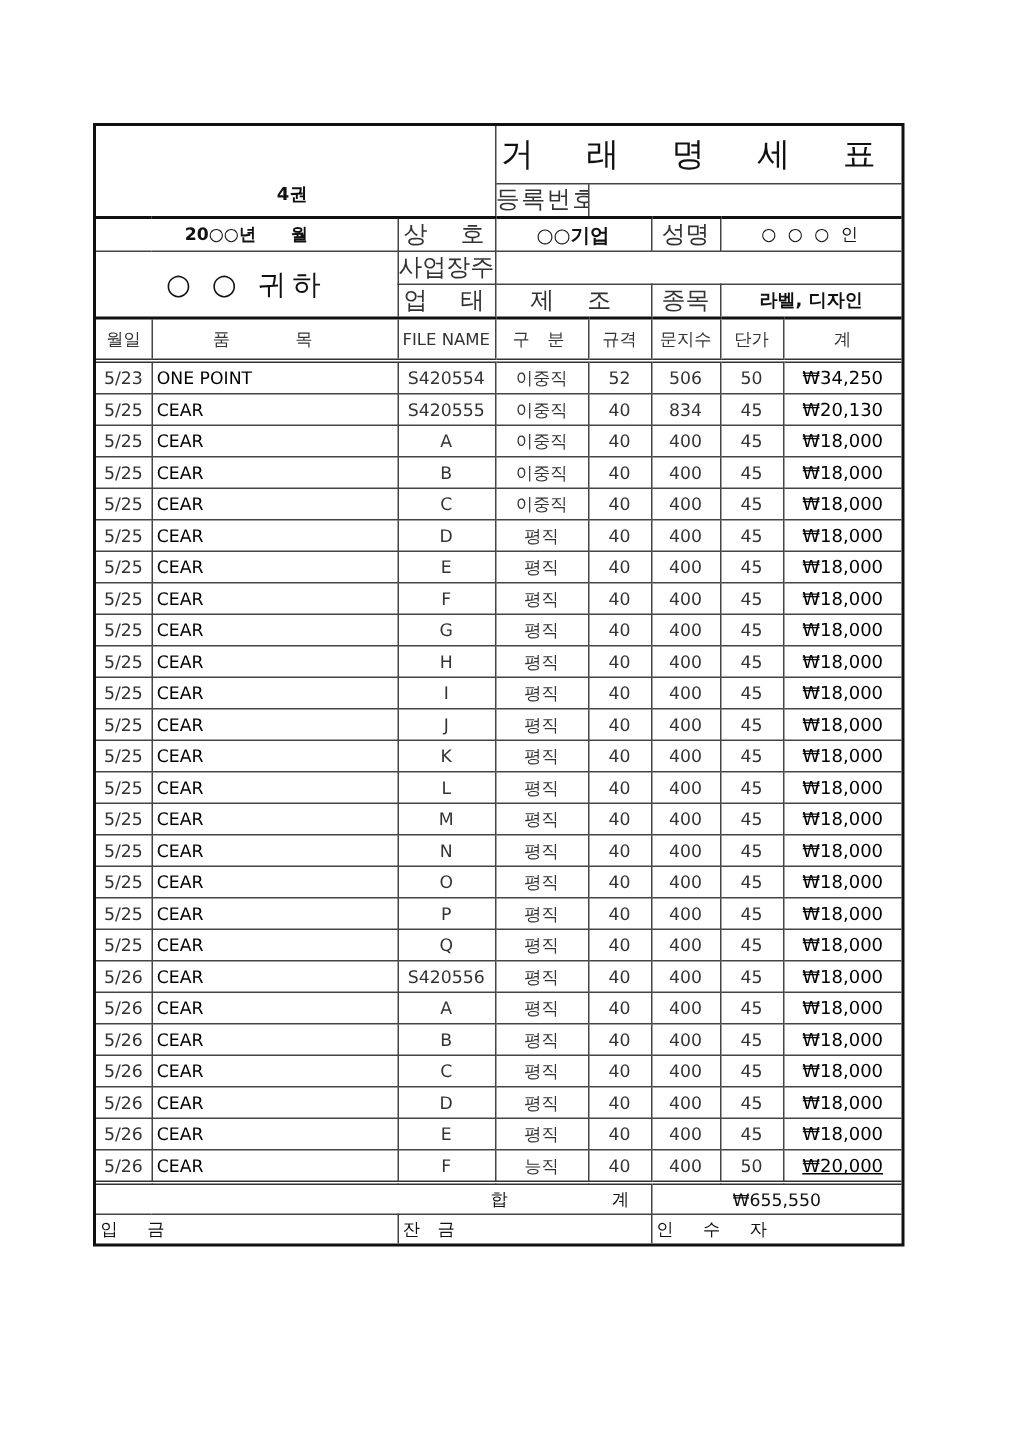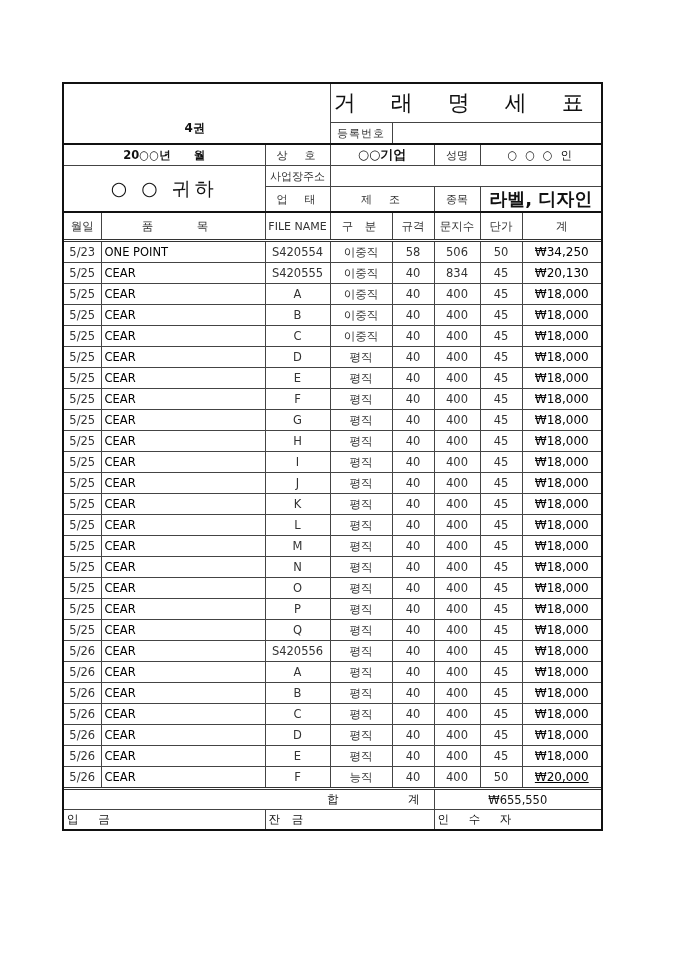--- a/index.html
+++ b/index.html
@@ -5,21 +5,21 @@
   html, body { margin:0; padding:0; background:#ffffff; }
   body { width:680px; height:962px; position:relative; font-family:"DejaVu Sans","Liberation Sans",sans-serif; color:#111; }
   .sheet { position:absolute; left:62px; top:82px; width:541px; border:2px solid #111; box-sizing:border-box; }
   table { border-collapse:collapse; width:100%; table-layout:fixed; }
   td { border:1px solid #444; padding:0; text-align:center; vertical-align:middle; font-size:11.5px; height:20px; overflow:hidden; white-space:nowrap; }
   .thick-top td { border-top:2px solid #111; }
   .dbl-top td { border-top:3px double #333; }
   .title { font-size:22px; letter-spacing:14px; height:38px; font-weight:normal; }
   .vol { text-align:center; vertical-align:bottom; padding:0 4px 6px 0; font-size:12px; font-weight:bold; }
   .gwiha { font-size:19px; letter-spacing:4px; }
-  .lbl { color:#333; letter-spacing:3px; font-size:11px; }
+  .lbl { color:#333; letter-spacing:3px; font-size:16px; }
   .bold { font-weight:bold; }
   .left { text-align:left; padding-left:3px; }
   .hdr td { height:26px; color:#333; }
   .data td { height:20px; }
   .amount { font-size:12px; }
   .sum td { height:19px; }
   .foot td { height:19px; text-align:left; padding-left:3px; letter-spacing:8px; }
   .sp { letter-spacing:16px; }
 </style>
 </head>
@@ -55,40 +55,40 @@
       </tr>
       <tr>
         <td colspan="2" rowspan="2" class="gwiha" style="border-left:none;">○  ○ 귀하</td>
         <td class="lbl" style="letter-spacing:0;">사업장주소</td>
         <td colspan="5" style="border-right:none;"></td>
       </tr>
       <tr>
         <td class="lbl">업　태</td>
         <td colspan="2" class="lbl">제　조</td>
         <td class="lbl" style="letter-spacing:0;">종목</td>
-        <td colspan="2" class="bold" style="border-right:none;font-size:18px;">라벨, 디자인</td>
+        <td colspan="2" class="bold" style="border-right:none;font-size:12px;">라벨, 디자인</td>
       </tr>
       <tr class="thick-top hdr">
         <td style="border-left:none;">월일</td>
         <td class="sp">품　목</td>
         <td style="font-size:11px;">FILE NAME</td>
         <td style="letter-spacing:4px;">구 분</td>
         <td>규격</td>
         <td>문지수</td>
         <td>단가</td>
         <td style="border-right:none;">계</td>
       </tr>
     </tbody>
     <tbody id="rows-body">
         <tr class="data dbl-top">
           <td style="border-left: none; color: rgb(51, 51, 51);">5/23</td>
           <td class="left" style="color: rgb(0, 0, 0);">ONE POINT</td>
           <td style="color: rgb(51, 51, 51);">S420554</td>
           <td style="color: rgb(51, 51, 51);">이중직</td>
-          <td style="color: rgb(51, 51, 51);">58</td>
+          <td style="color: rgb(51, 51, 51);">52</td>
           <td style="color: rgb(51, 51, 51);">506</td>
           <td style="color: rgb(51, 51, 51);">50</td>
           <td class="amount" style="border-right: none; color: rgb(0, 0, 0);">₩34,250</td>
         </tr>
         <tr class="data">
           <td style="border-left: none; color: rgb(51, 51, 51);">5/25</td>
           <td class="left" style="color: rgb(0, 0, 0);">CEAR</td>
           <td style="color: rgb(51, 51, 51);">S420555</td>
           <td style="color: rgb(51, 51, 51);">이중직</td>
           <td style="color: rgb(51, 51, 51);">40</td>

